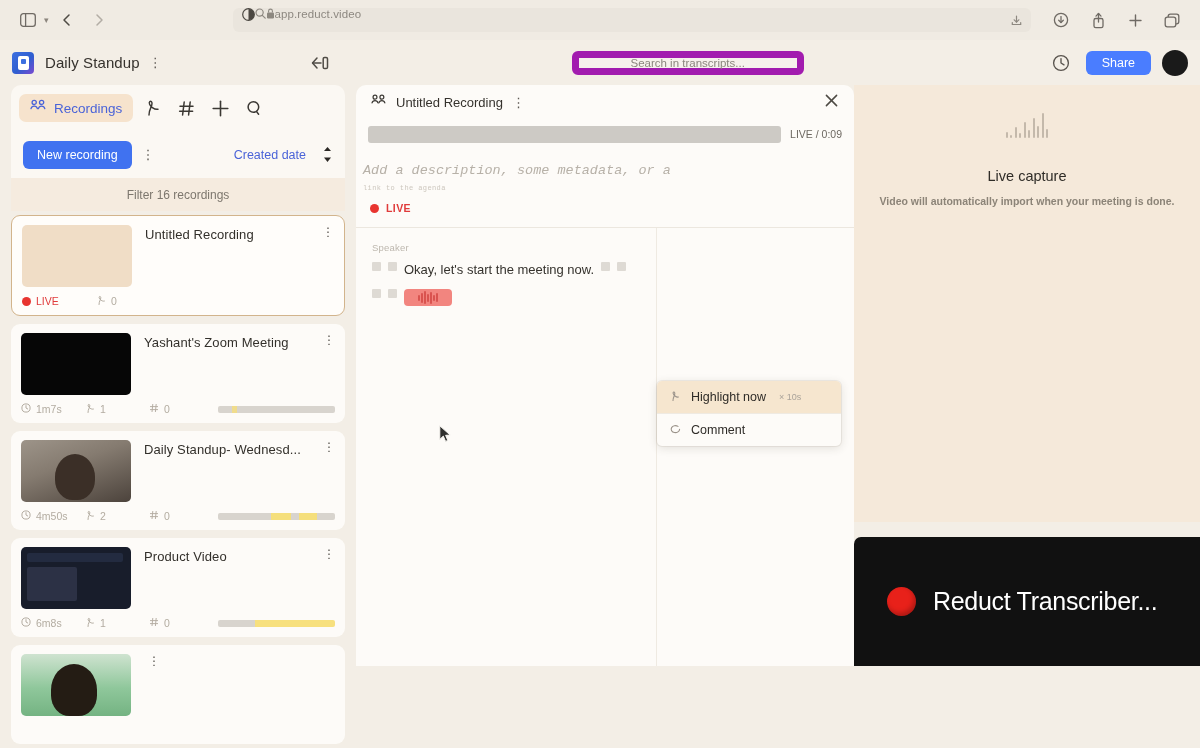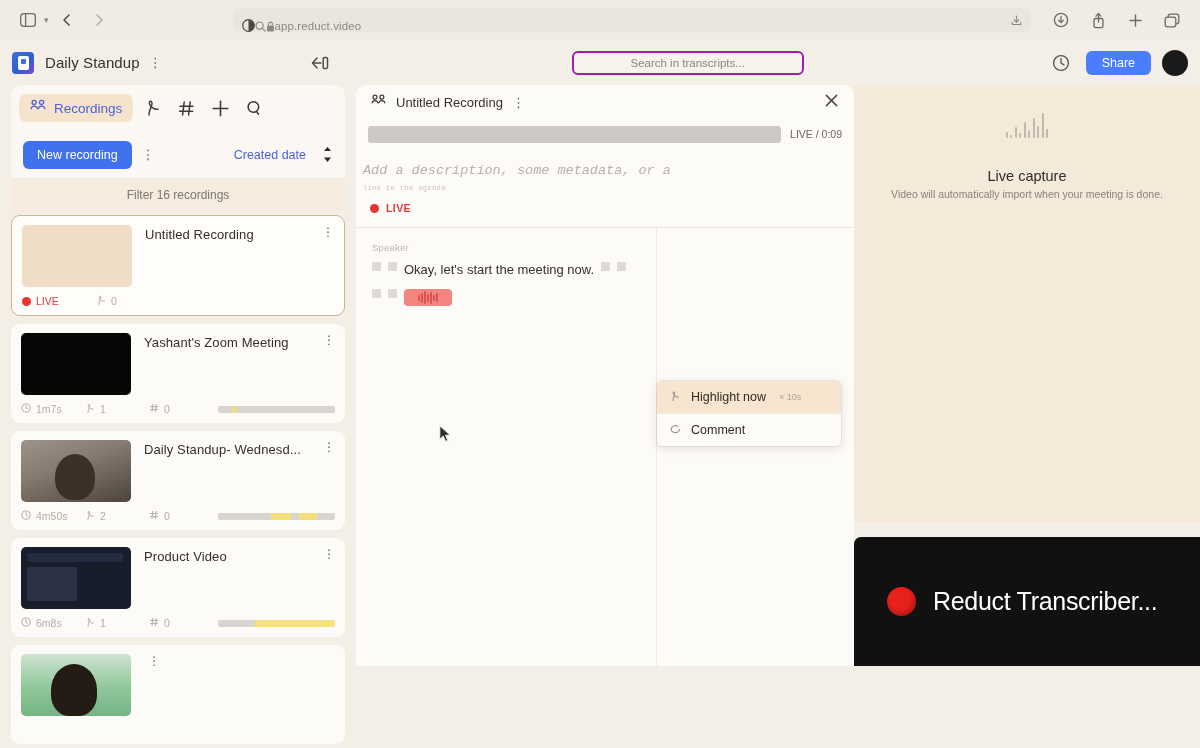--- a/index.html
+++ b/index.html
@@ -21,21 +21,21 @@
   .bb-left { display: flex; align-items: center; gap: 4px; }
   .icon-btn {
     width: 28px; height: 26px; display: flex; align-items: center; justify-content: center;
     color: #6f6a64; border-radius: 5px;
   }
   .icon-btn svg { display: block; }
   .chev-small { font-size: 9px; color: #8b857d; margin-left: -2px; }
   .urlbar {
     flex: 1; margin: 0 10px 0 120px; height: 24px;
     background: #eae5dd; border-radius: 6px;
-    display: flex; align-items: flex-end; 
+    display: flex; align-items: flex-start; 
     padding: 0 9px; position: relative;
   }
   .url-shield { color: #4c4842; display:flex; }
   .url-text { font-size: 11.5px; color: #8d8880; letter-spacing: .1px; }
   .url-right { position: absolute; right: 8px; top: 5px; color: #8d8880; }
   .bb-right { display: flex; align-items: center; gap: 9px; margin-left: 6px; }
 
   
   .app-header {
     position: absolute; top: 40px; left: 0; width: 1200px; height: 45px;
@@ -53,21 +53,21 @@
   }
   .logo::before {
     content:""; position:absolute; left:9px; top:7px; width:5px; height:5px;
     background:#3c6fe0; border-radius:1px; z-index:2;
   }
   .proj-title { font-size: 15px; color: #36322d; margin-left: 11px; letter-spacing:.1px; }
   .dots-v { color:#5d5953; font-size:13px; letter-spacing:0; line-height:1; }
   .collapse-icon { margin-left: 148px; color:#4f4b45; display:flex; }
   .search-wrap { flex: 1; display: flex; justify-content: center; }
   .search-box {
-    width: 232px; height: 24px; border: 2px solid #a21caf; border-radius: 6px;
+    width: 232px; height: 24px; border: 7px solid #a21caf; border-radius: 6px;
     background: #f6f2ec; display: flex; align-items: center; justify-content: center;
   }
   .search-ph { font-size: 11.5px; color: #8b867e; }
   .hdr-right { display: flex; align-items: center; gap: 11px; }
   .share-btn {
     background: #4a7dff; color: #fff; font-size: 12.5px;
     padding: 5px 16px; border-radius: 6px; border: none;
     font-family: "Liberation Sans", sans-serif;
   }
   .avatar { width: 26px; height: 26px; border-radius: 50%; background: #1a1a1a; }
@@ -175,21 +175,21 @@
   
   .right { flex: 1; display: flex; flex-direction: column; position: relative; }
   .live-capture {
     height: 437px; background: #f5e9da;
     display: flex; flex-direction: column; align-items: center; justify-content: flex-start;
     padding-top: 27px;
   }
   .wave { display: flex; align-items: flex-end; gap: 2.5px; height: 26px; opacity: .35; }
   .wave i { display: block; width: 2px; background: #6b6155; border-radius: 1px; }
   .lc-title { font-size: 14.5px; color: #2f2c27; margin-top: 30px; }
-  .lc-sub { font-size: 10.5px; color: #8c8478; margin-top: 4px; }
+  .lc-sub { font-size: 10.5px; color: #8c8478; margin-top: 11px; font-weight: bold; }
   .video-box {
     position: absolute; left: 0; bottom: 0; right: 0; top: 452px;
     background: #111111; border-radius: 7px 0 0 0;
     display: flex; align-items: center; padding-left: 33px;
   }
   .vb-dot { width: 29px; height: 29px; border-radius: 50%; background: #e8211a; flex: none; box-shadow: inset -2px -3px 5px rgba(0,0,0,.25); }
   .vb-label { color: #fff; font-size: 25px; margin-left: 17px; white-space: nowrap; letter-spacing: -.3px; }
 </style>
 </head>
 <body>

